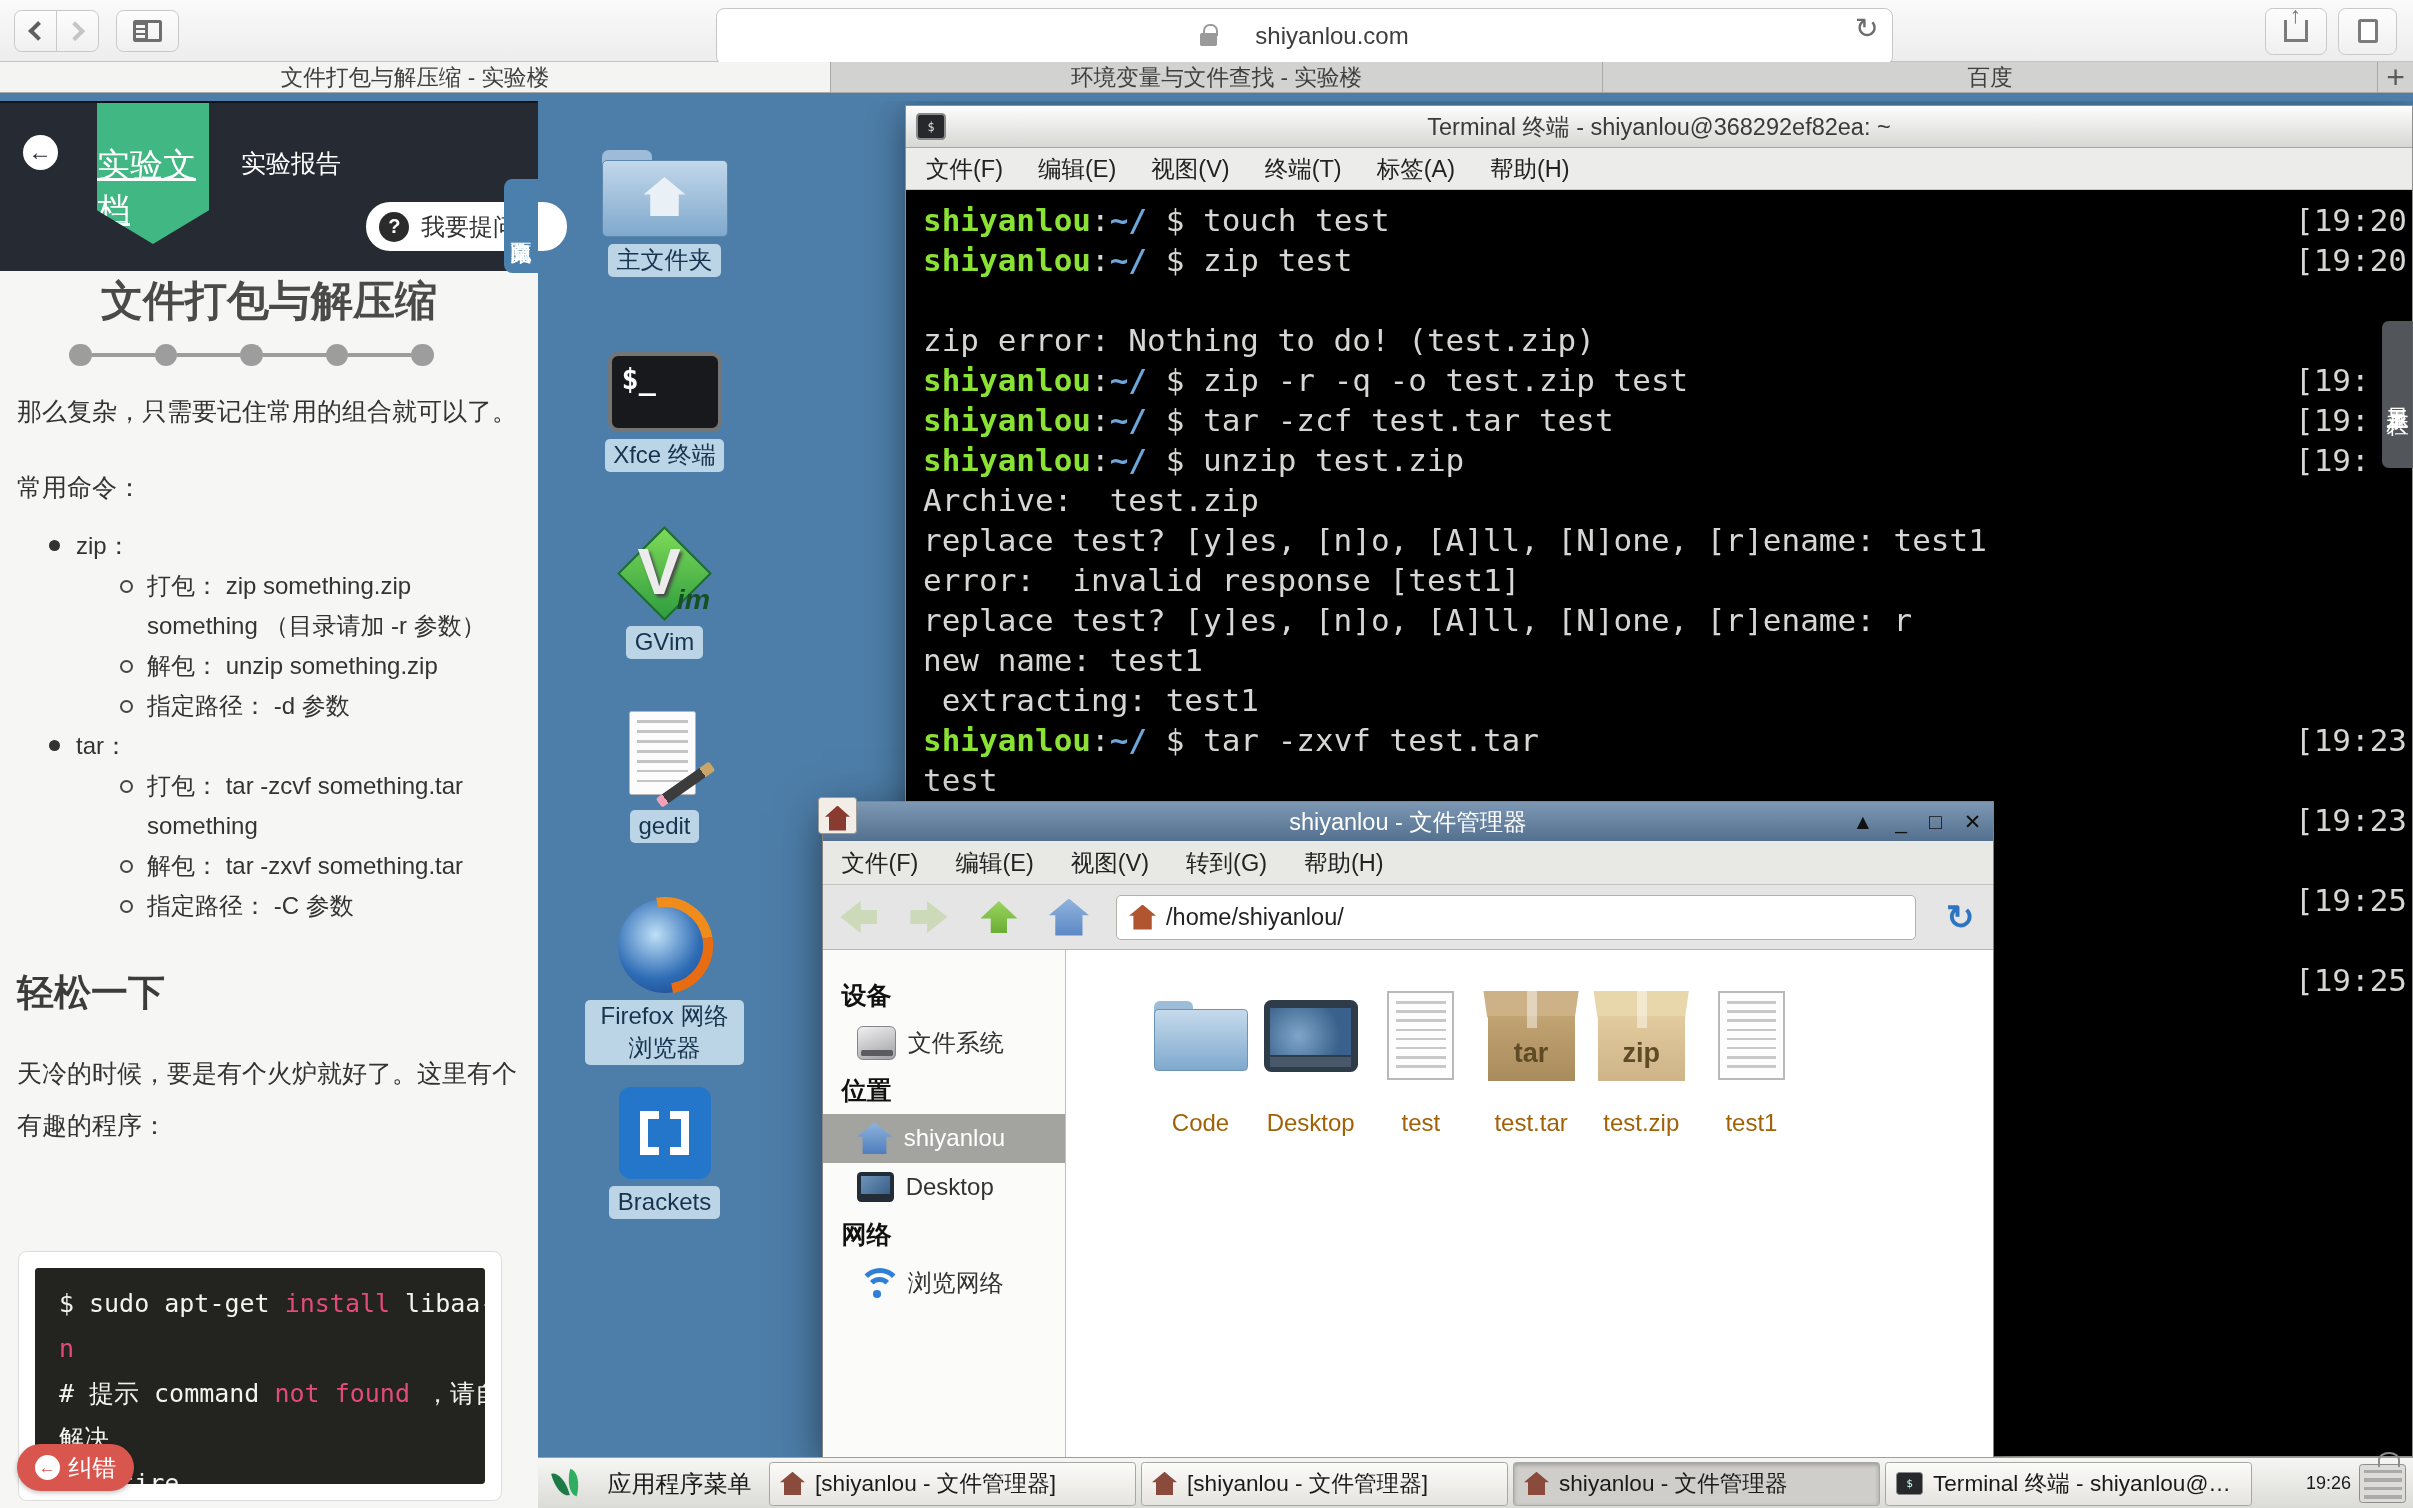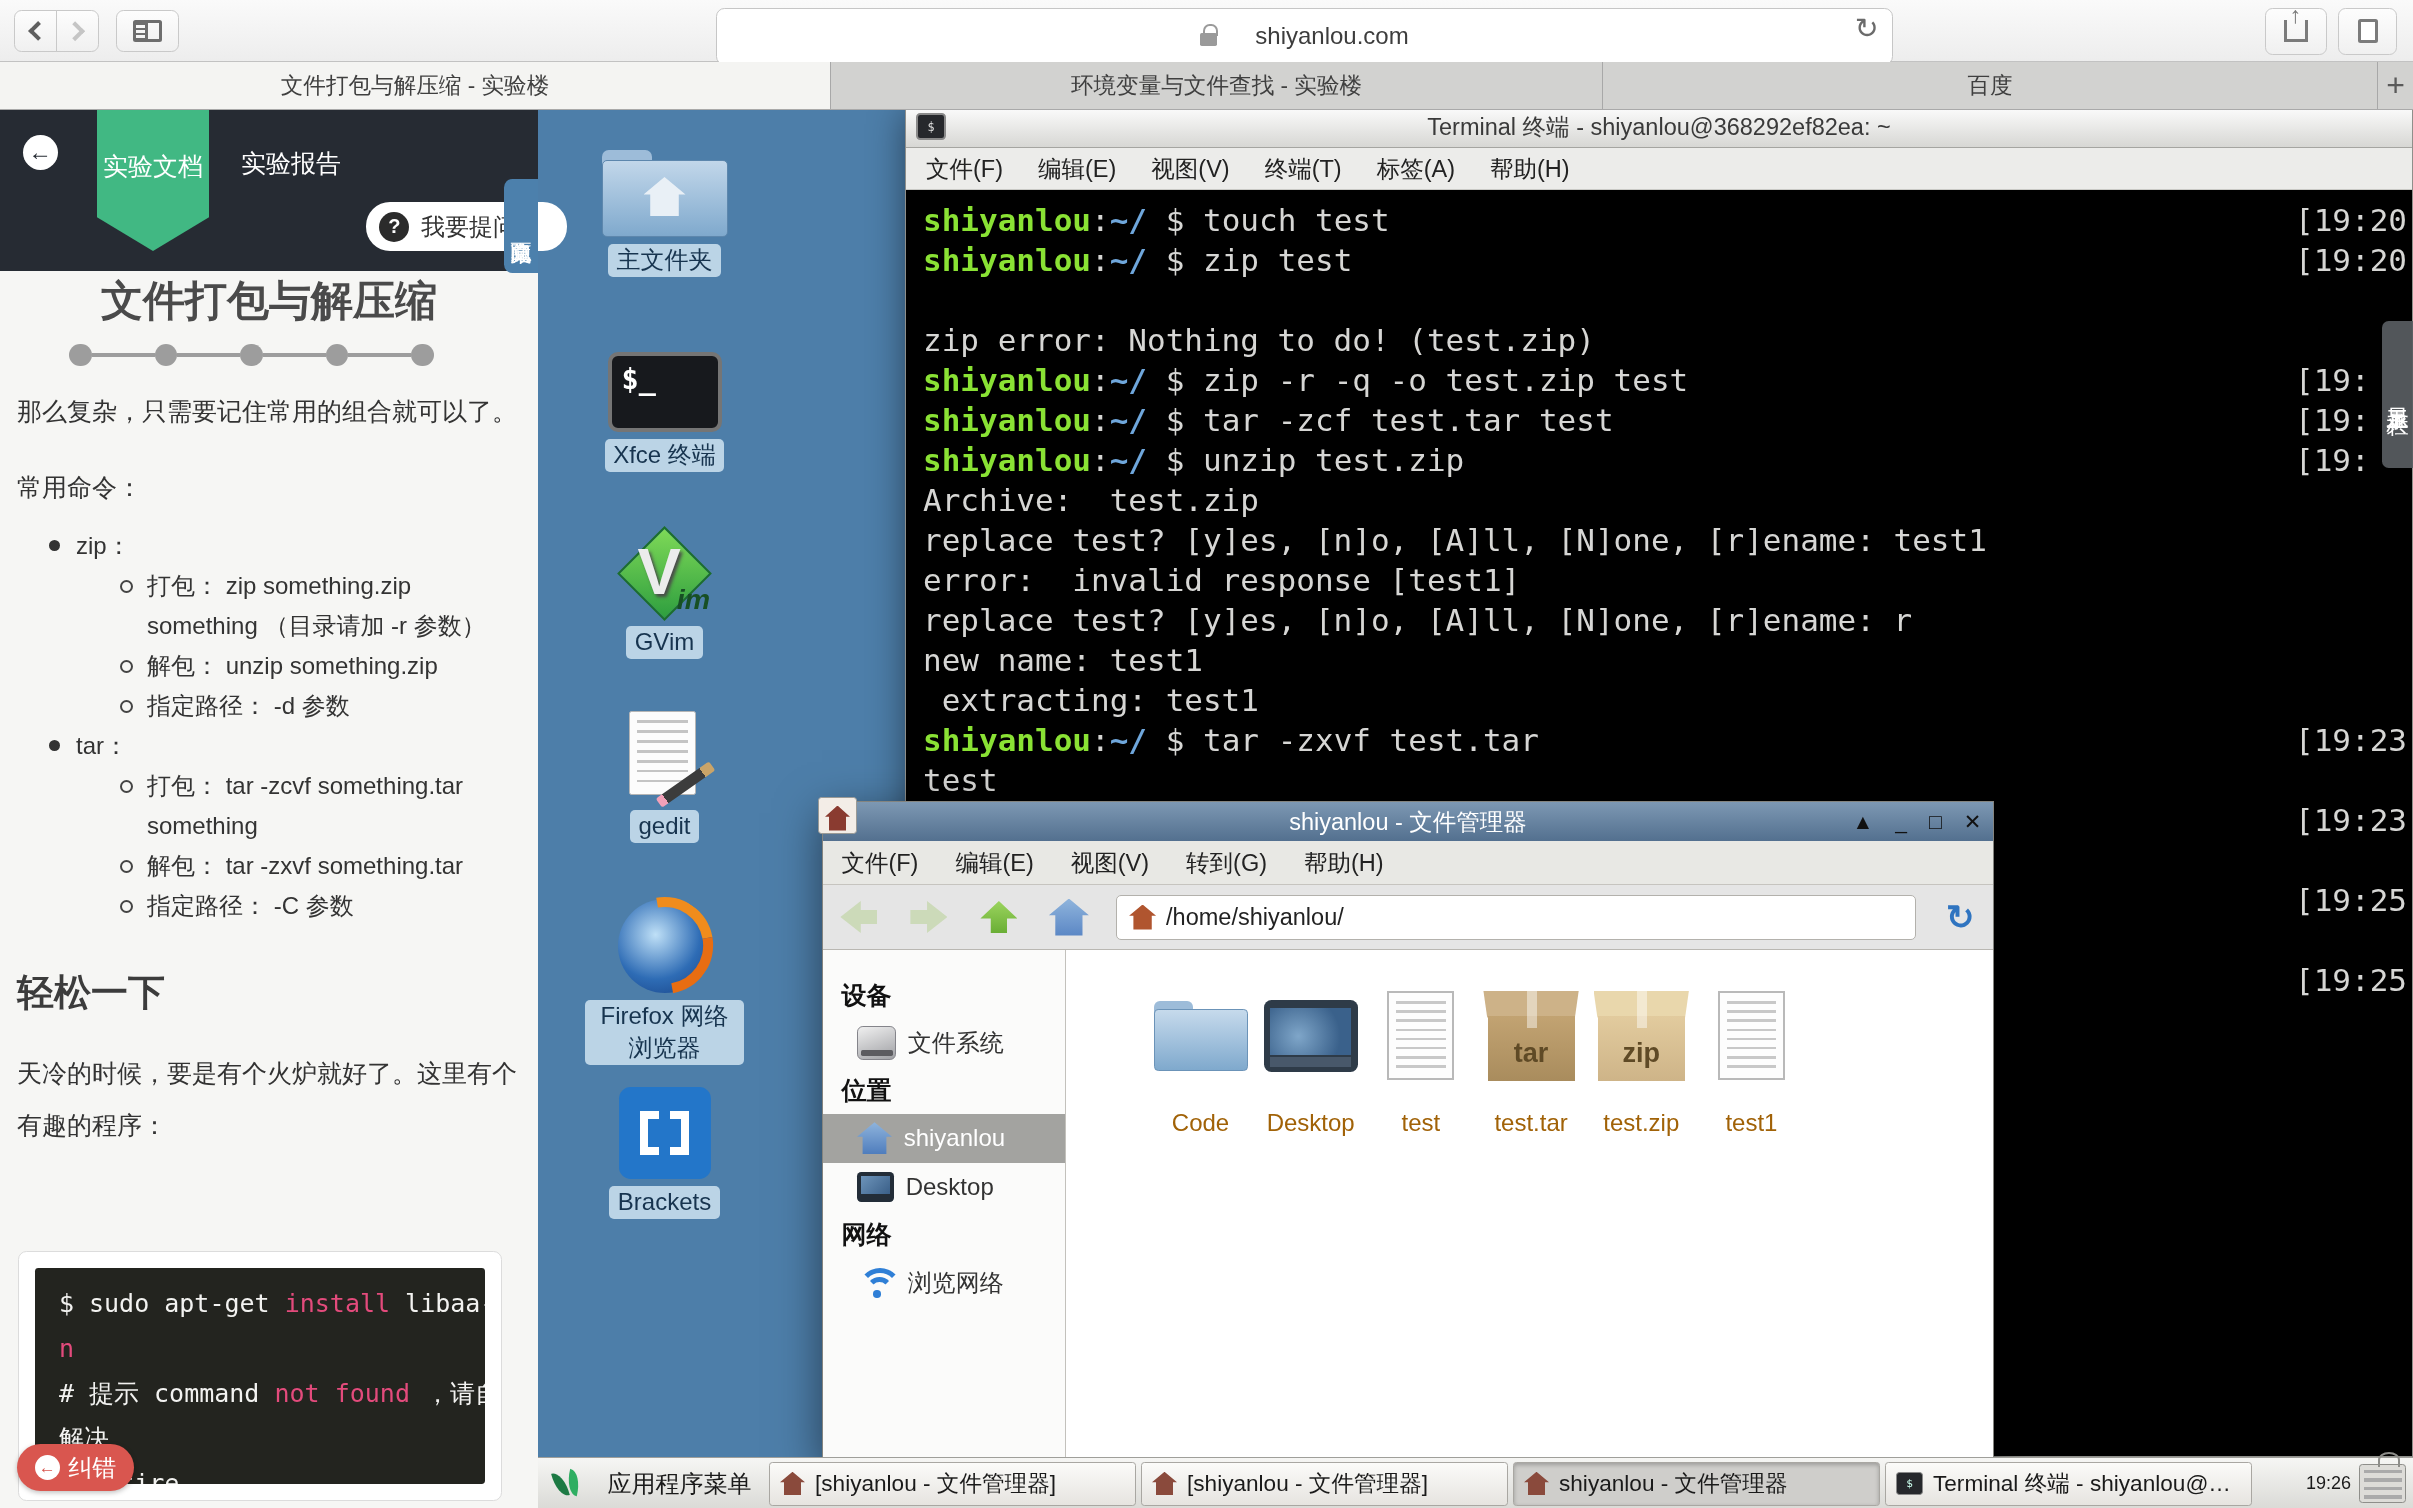--- a/index.html
+++ b/index.html
@@ -33,38 +33,38 @@
   .share-btn { position:absolute; left:2265px; top:7.5px; width:62px; height:47px; border:0.8px solid #c9c9c9;
     border-radius:7.5px; background:linear-gradient(#fdfdfd,#f0f0f0); display:flex; align-items:center; justify-content:center; }
   .i-share { position:relative; width:23.5px; height:22px; border:3.4px solid #7b7b7b; border-top:none; }
   .i-share::before { content:"↑"; position:absolute; left:2.5px; top:-18.4px; font-size:23.5px; color:#7b7b7b; font-weight:bold; }
   .tabsov-btn { position:absolute; left:2338px; top:7.5px; width:59px; height:47px; border:0.8px solid #c9c9c9;
     border-radius:7.5px; background:linear-gradient(#fdfdfd,#f0f0f0); display:flex; align-items:center; justify-content:center; }
   .i-tabs { width:20px; height:23.5px; border:3.4px solid #7b7b7b; border-radius:2.5px; position:relative; background:#fff; }
   .i-tabs::before { content:""; position:absolute; left:5px; top:-8.4px; width:20px; height:23.5px;
     border:3.4px solid #7b7b7b; border-radius:2.5px; z-index:-1; }
 
-  .tab-bar { position:absolute; left:0; top:62px; width:2413px; height:48px; display:flex;
+  .tab-bar { position:absolute; left:0; top:62px; width:2413px; height:31px; display:flex;
     background:#d2d2d0; border-bottom:0.8px solid #a9a9a9; z-index:40;justify-content:space-between; }
   .tab { display:flex; align-items:center; justify-content:center; font-size:22.6px; color:#3f3f3f;
     border-right:0.8px solid #a8a8a8; background:#d2d2d0; overflow:hidden; white-space:nowrap; }
   .tab:nth-child(1){ width:831px; } .tab:nth-child(2){ width:772px; } .tab:nth-child(3){ width:775px; }
   .tab.active { background:#f4f4f2; }
   .newtab { flex:1; display:flex; align-items:center; justify-content:center; font-size:32px; color:#5a5a5a; }
 
   .content { position:absolute; left:0; top:101px; width:2413px; height:1408px; }
 
   
   .doc-panel { position:absolute; left:0; top:0; width:538px; height:1408px; background:#f6f6f4; z-index:10; }
   .doc-header { position:relative; height:170px; background:#262b33; border-top:2.5px solid #101317; }
   .back-circle { position:absolute; left:22.6px; top:32px; width:35px; height:35px; border-radius:50%;
     background:#fff; color:#262b33; font-size:23.5px; font-weight:bold; display:flex; align-items:center; justify-content:center; }
-  .doc-tab-active { position:absolute; left:97px; top:7px; width:112px; height:141px; background:#41b883;
-    clip-path:polygon(0 0,100% 0,100% 76%,50% 100%,0 76%); color:#fff; font-size:25px;
-    display:flex; justify-content:center; padding-top:40px; }
+  .doc-tab-active { position:absolute; left:97px; top:0; width:112px; height:141px; background:#41b883;
+    clip-path:polygon(0 0,100% 0,100% 76%,50% 100%,0 76%); color:#fff; font-size:33px;
+    display:flex; justify-content:center; padding-top:40px;text-decoration:underline; }
   .doc-tab-report { position:absolute; left:241px; top:44px; color:#fff; font-size:25px; }
   .ask-pill { position:absolute; left:366px; top:99px; width:201px; height:49px; background:#fff; border-radius:24px;
     display:flex; align-items:center; gap:11.7px; padding-left:13.4px; font-size:24px; color:#333; }
   .q-circle { width:30px; height:30px; border-radius:50%; background:#2b2b2b; color:#fff; font-size:20px;
     font-weight:bold; display:flex; align-items:center; justify-content:center; flex:none; }
   .hide-tab { position:absolute; left:504px; top:78px; width:34px; height:94px; background:#4c80ac;
     border-radius:8.4px 0 0 8.4px; color:#fff; font-size:21px; writing-mode:vertical-rl; text-orientation:upright;
     display:flex; align-items:center; justify-content:center; z-index:12; }
   .doc-body { position:relative; padding:0 17px; color:#333; }
   .doc-title { text-align:center; margin-top:1.7px; font-size:42px; font-weight:bold; color:#4a4a4a; }

